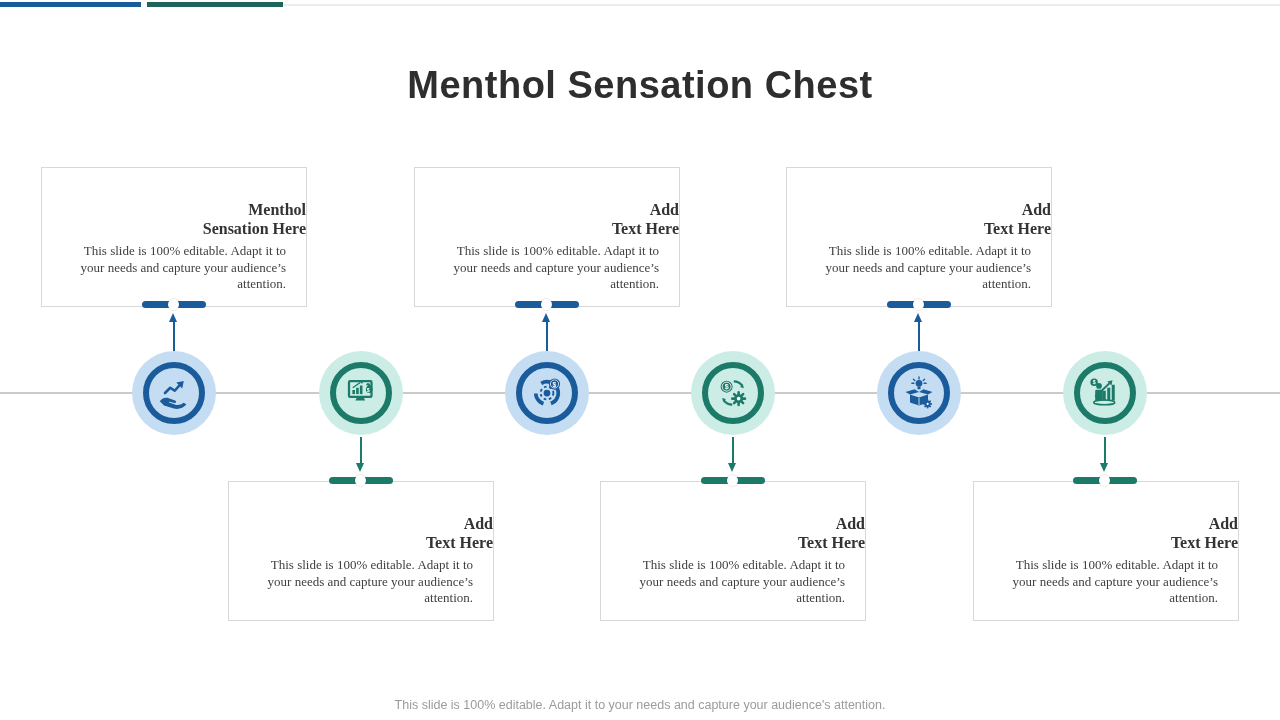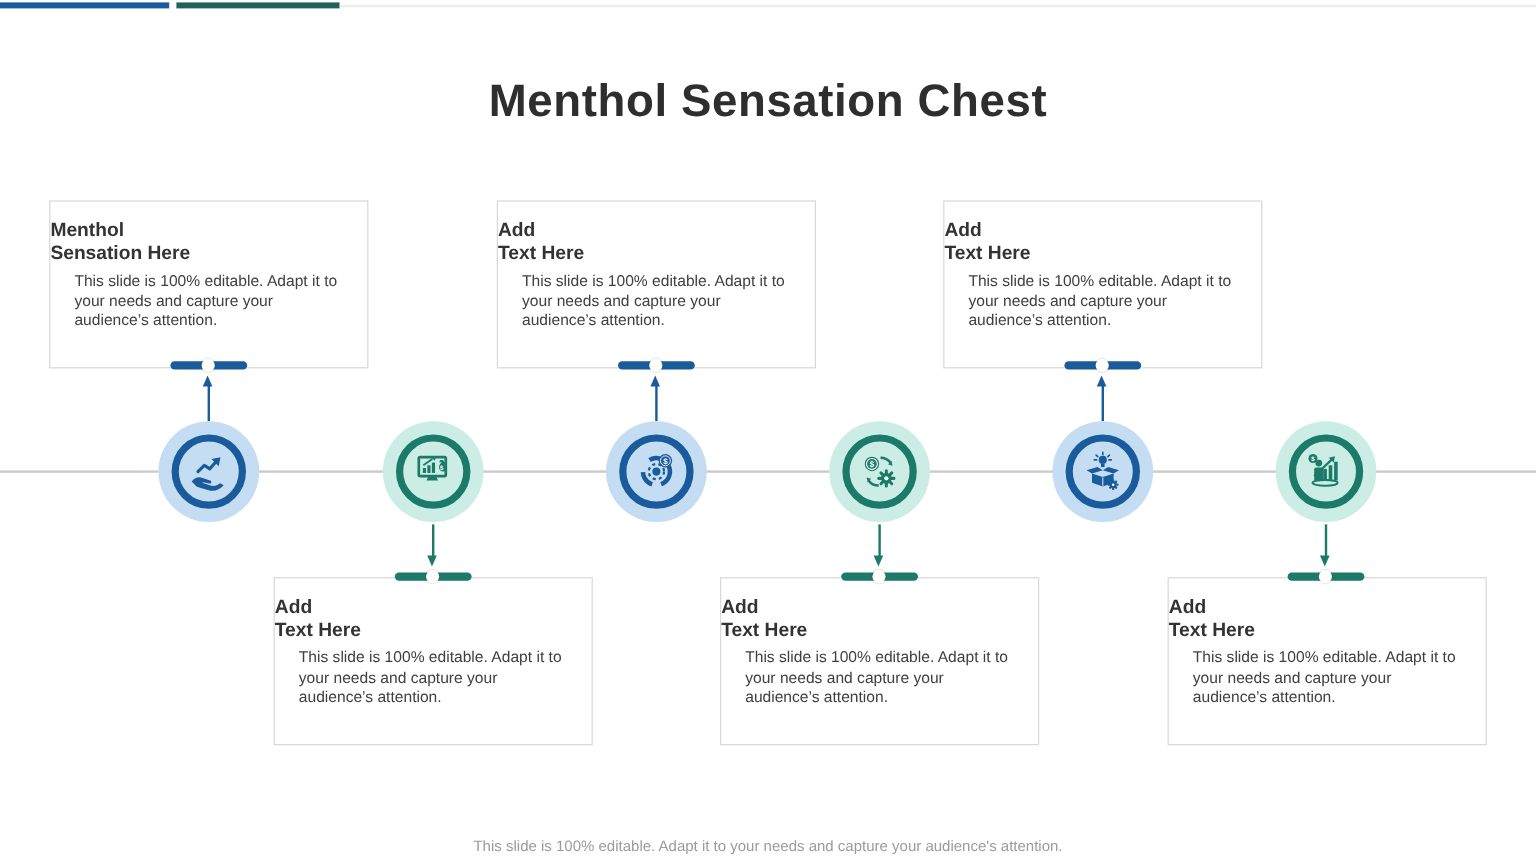--- a/index.html
+++ b/index.html
@@ -25,21 +25,21 @@
   .accent-bar.blue{left:0;width:141px;background:var(--accent-blue);}
   .accent-bar.teal{left:147px;width:136px;background:var(--accent-teal);}
   .top-hairline{position:absolute;top:4px;left:283px;right:0;height:2px;background:#EDEDED;}
 
   .slide-title{position:absolute;top:24px;left:0;width:100%;text-align:center;
     font-size:38px;font-weight:700;color:var(--title);letter-spacing:.5px;margin-top:40px;}
 
   .timeline{position:absolute;top:392px;left:0;width:100%;height:2px;background:var(--timeline);z-index:0;}
 
   .textbox{position:absolute;width:266px;height:140px;background:#fff;border:1px solid var(--box-border);
-    text-align:left;padding-top:15px;z-index:1;}
+    text-align:right;padding-top:32px;z-index:1;font-family:Liberation Serif, serif;}
   .textbox .h{font-size:16px;line-height:19px;font-weight:bold;color:var(--heading);}
   .textbox .b{font-size:13px;line-height:16.5px;color:var(--body-text);margin:5px auto 0;width:224px;}
 
   .conn-bar{position:absolute;width:64px;height:7px;border-radius:4px;z-index:4;}
   .conn-bar.blue{background:var(--blue-dark);}
   .conn-bar.teal{background:var(--teal-dark);}
   .conn-dot{position:absolute;width:11px;height:11px;border-radius:50%;background:#fff;
     box-shadow:0 0 0 1px rgba(0,0,0,0.08);z-index:5;}
   .conn-line{position:absolute;width:2px;z-index:2;}
   .conn-line.blue{background:var(--blue-dark);}

